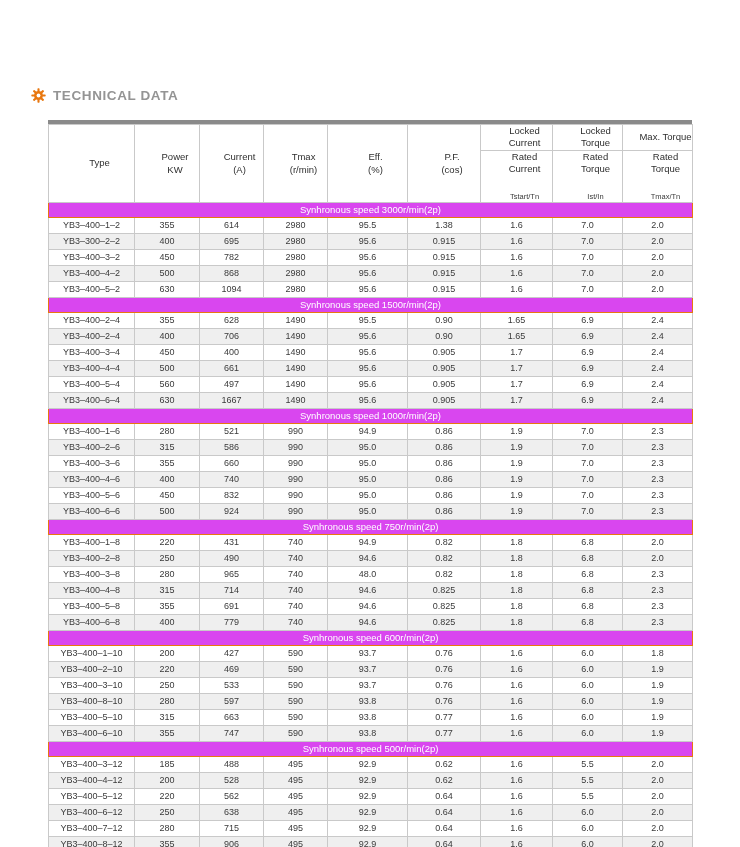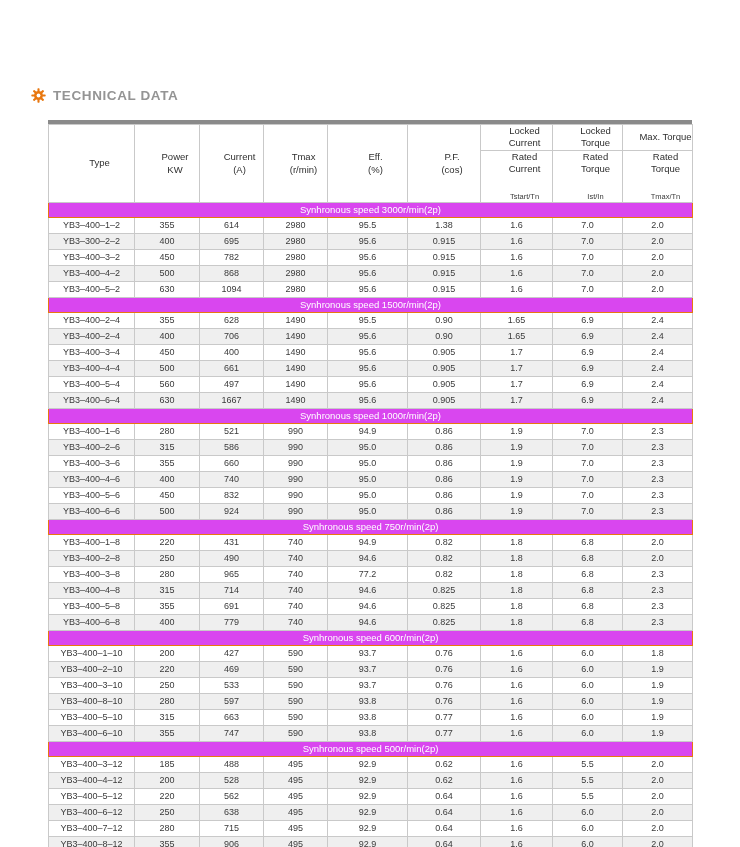--- a/index.html
+++ b/index.html
@@ -361,21 +361,21 @@
             <td>0.82</td>
             <td>1.8</td>
             <td>6.8</td>
             <td>2.0</td>
           </tr>
           <tr class="data-row">
             <td>YB3–400–3–8</td>
             <td>280</td>
             <td>965</td>
             <td>740</td>
-            <td>77.2</td>
+            <td>48.0</td>
             <td>0.82</td>
             <td>1.8</td>
             <td>6.8</td>
             <td>2.3</td>
           </tr>
           <tr class="data-row alt">
             <td>YB3–400–4–8</td>
             <td>315</td>
             <td>714</td>
             <td>740</td>

